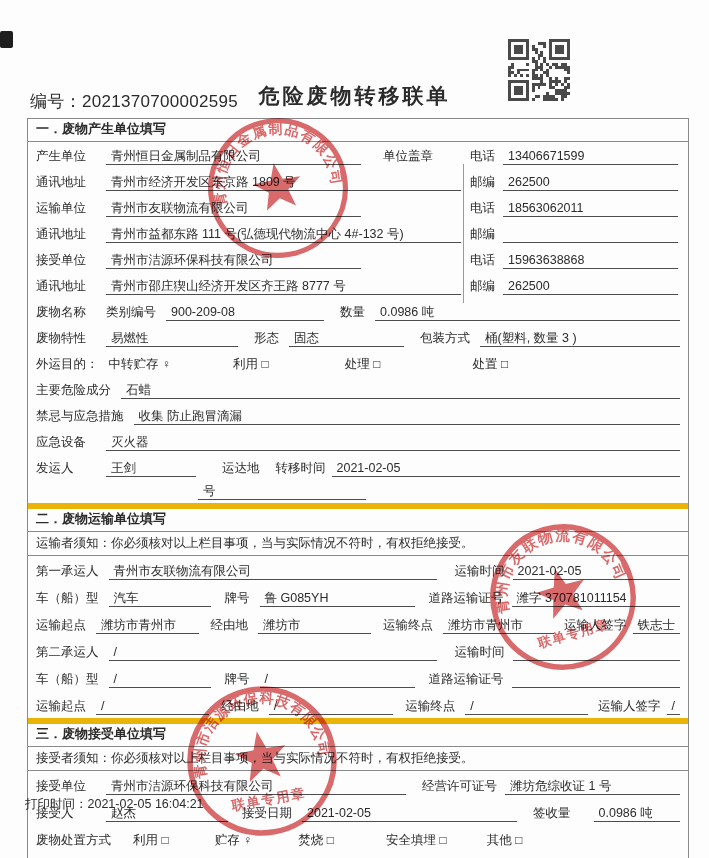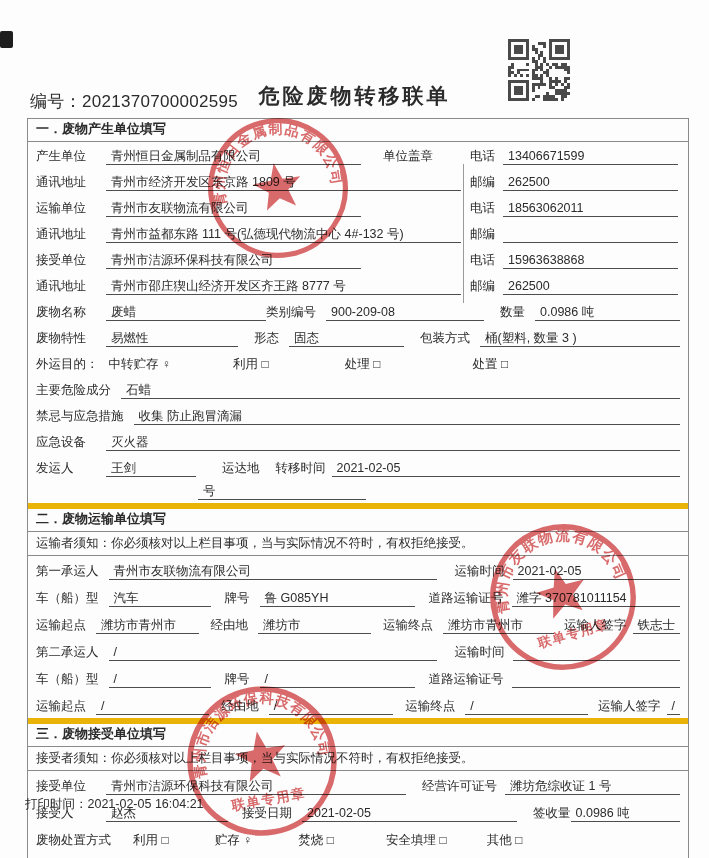--- a/index.html
+++ b/index.html
@@ -242,21 +242,20 @@
         <span class="lb lb4">通讯地址</span>
         <span class="u" style="width:345px">青州市邵庄猰山经济开发区齐王路 8777 号</span>
         <span class="rgrp">
             <span class="lb">邮编</span>
             <span class="u">262500</span>
           </span>
       </div>
 
       <div class="row">
         <span class="lb lb4">废物名称</span>
-        <span class="u" style="width:150px">废蜡</span>
         <span class="lb" style="">类别编号</span>
         <span class="u" style="width:148px">900-209-08</span>
         <span class="lb" style="margin-left:16px">数量</span>
         <span class="u fx">0.0986 吨</span>
       </div>
 
       <div class="row">
         <span class="lb lb4">废物特性</span>
         <span class="u" style="width:122px">易燃性</span>
         <span class="lb" style="margin-left:16px">形态</span>
@@ -372,21 +371,21 @@
         <span class="u" style="width:290px">青州市洁源环保科技有限公司</span>
         <span class="lb" style="margin-left:16px;margin-right:8px">经营许可证号</span>
         <span class="u fx">潍坊危综收证 1 号</span>
       </div>
 
       <div class="row" style="height:24px">
         <span class="lb lb4">接受人</span>
         <span class="u" style="width:112px">赵杰</span>
         <span class="lb" style="margin-left:14px">接受日期</span>
         <span class="u" style="width:205px">2021-02-05</span>
-        <span class="lb" style="margin-left:16px;margin-right:0">签收量</span>
+        <span class="lb" style="margin-left:16px;margin-right:23px">签收量</span>
         <span class="u fx">0.0986 吨</span>
       </div>
 
       <div class="row" style="height:24px">
         <span class="lb">废物处置方式</span>
         <span class="opt" style="margin-left:12px"><span>利用</span> <span class="box">□</span></span>
         <span class="opt" style="margin-left:46px"><span>贮存</span> <span class="mk">♀</span></span>
         <span class="opt" style="margin-left:46px"><span>焚烧</span> <span class="box">□</span></span>
         <span class="opt" style="margin-left:52px"><span>安全填埋</span> <span class="box">□</span></span>
         <span class="opt" style="margin-left:40px"><span>其他</span> <span class="box">□</span></span>

